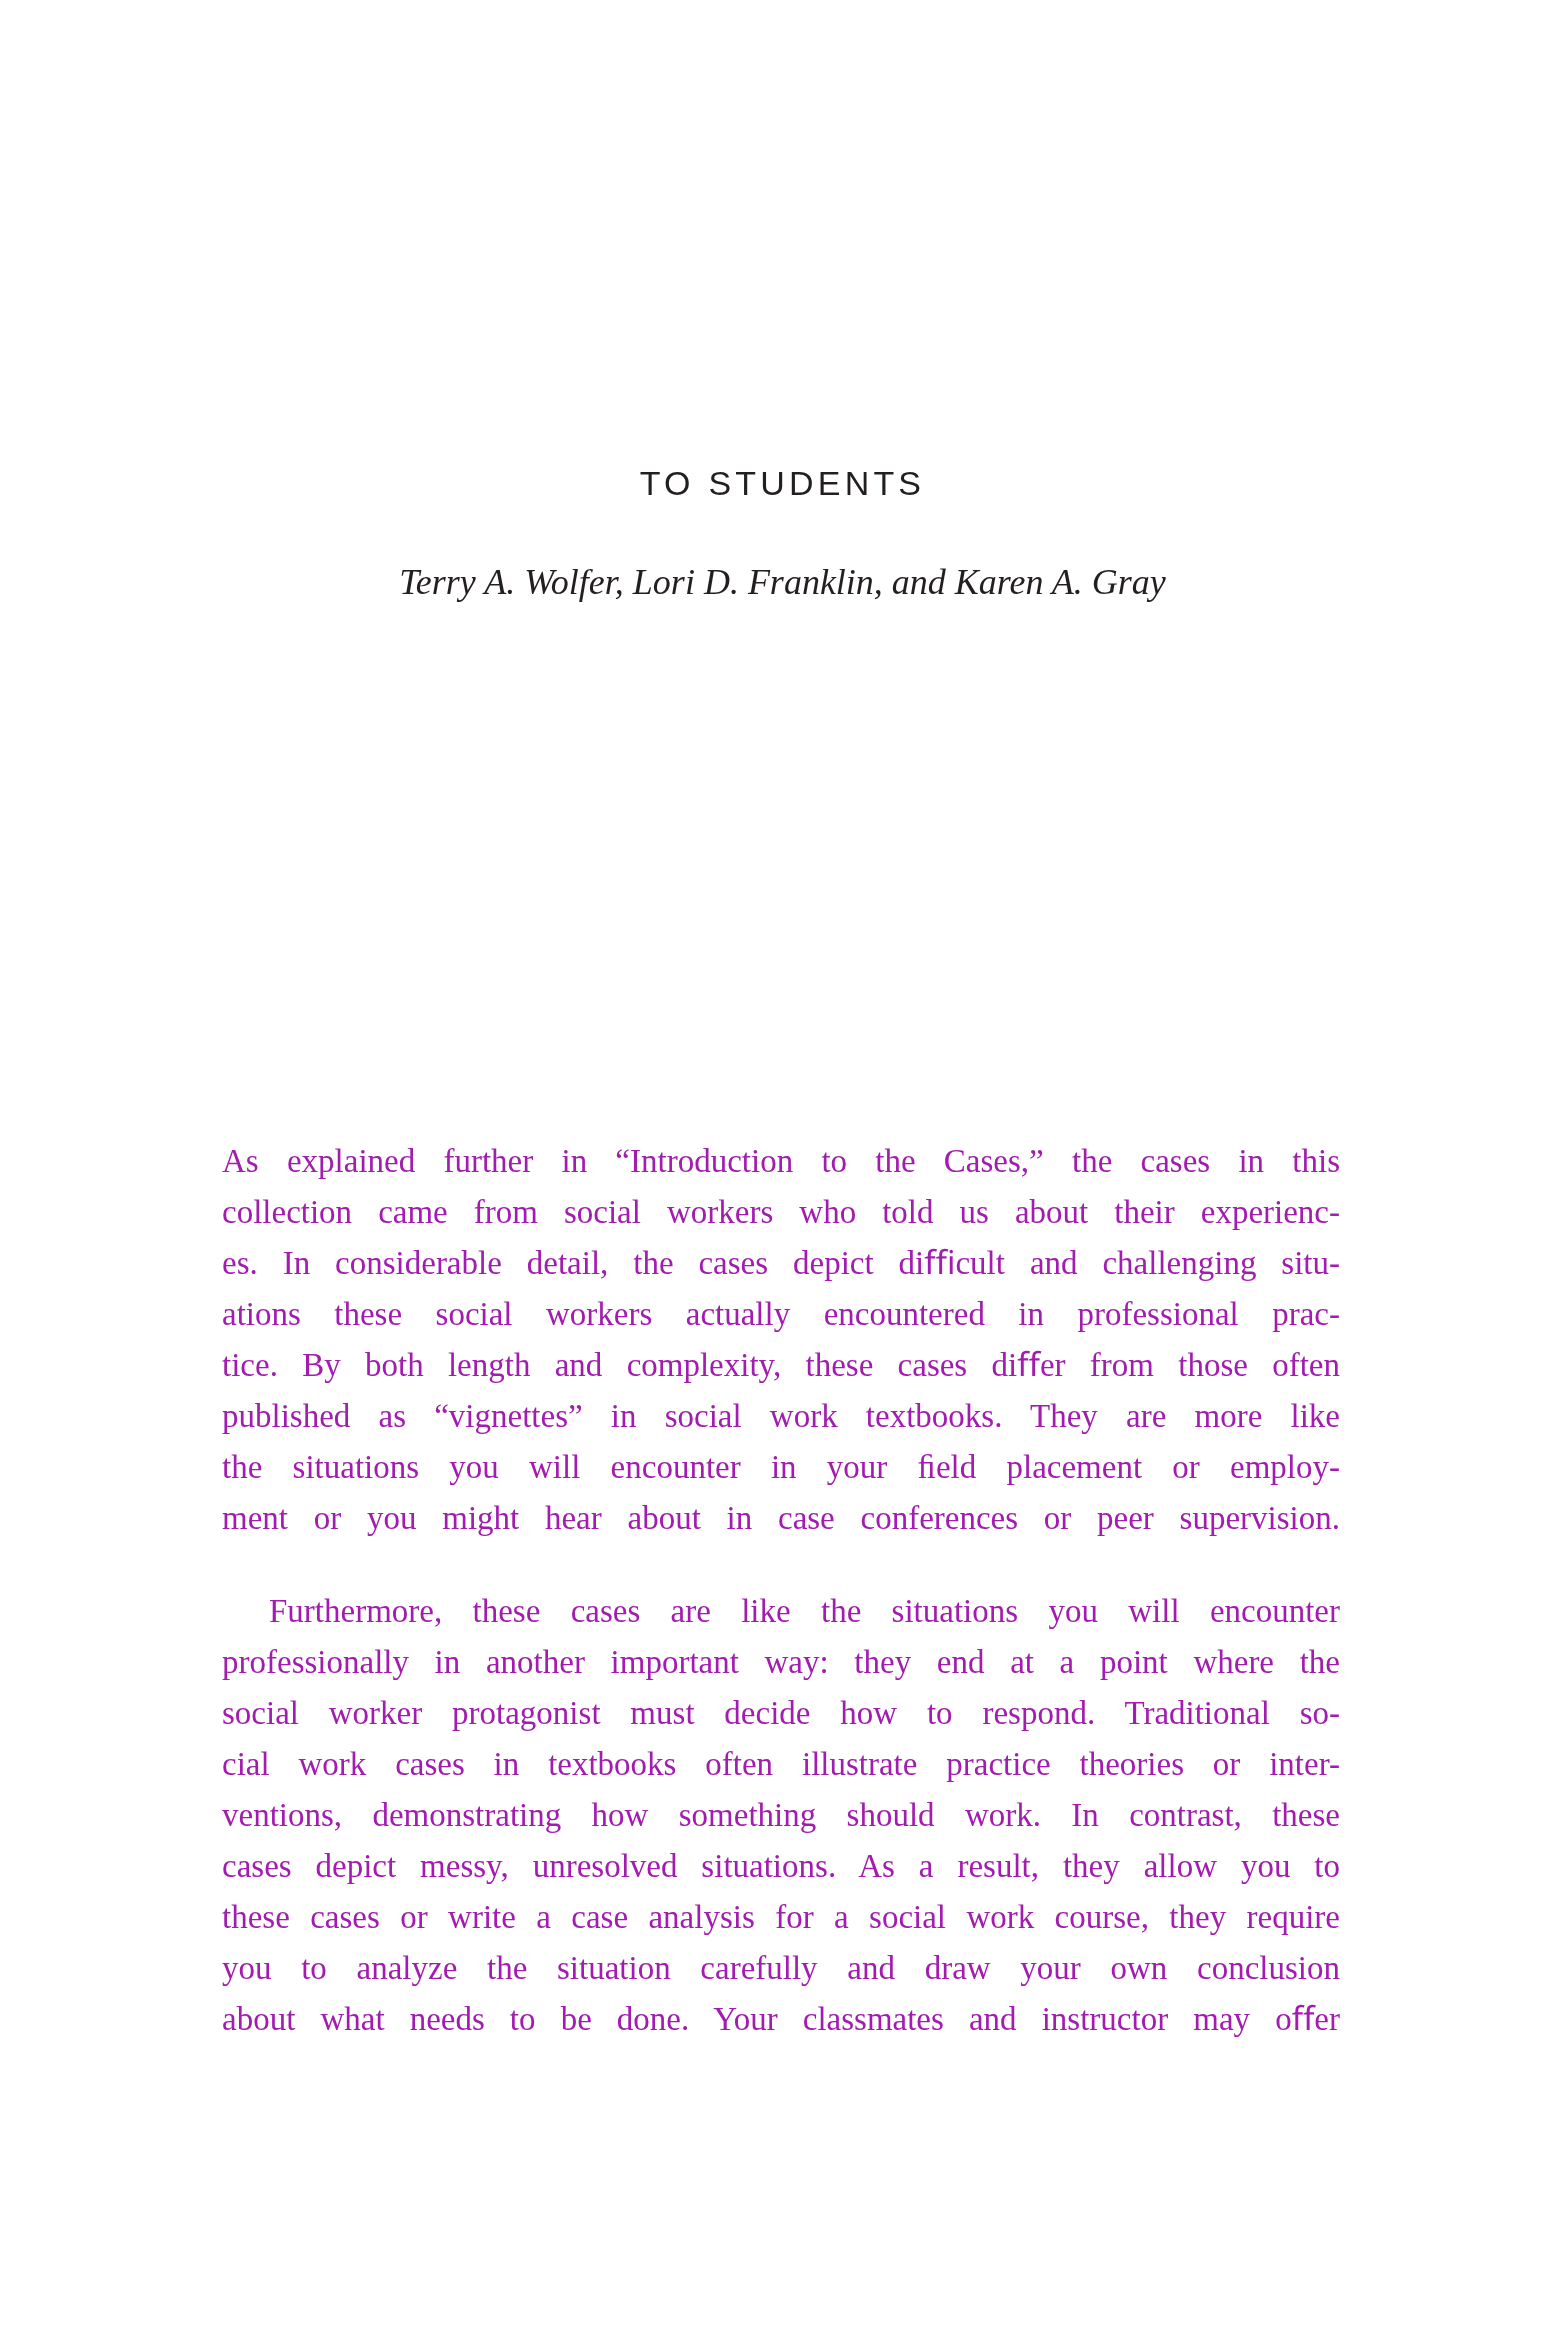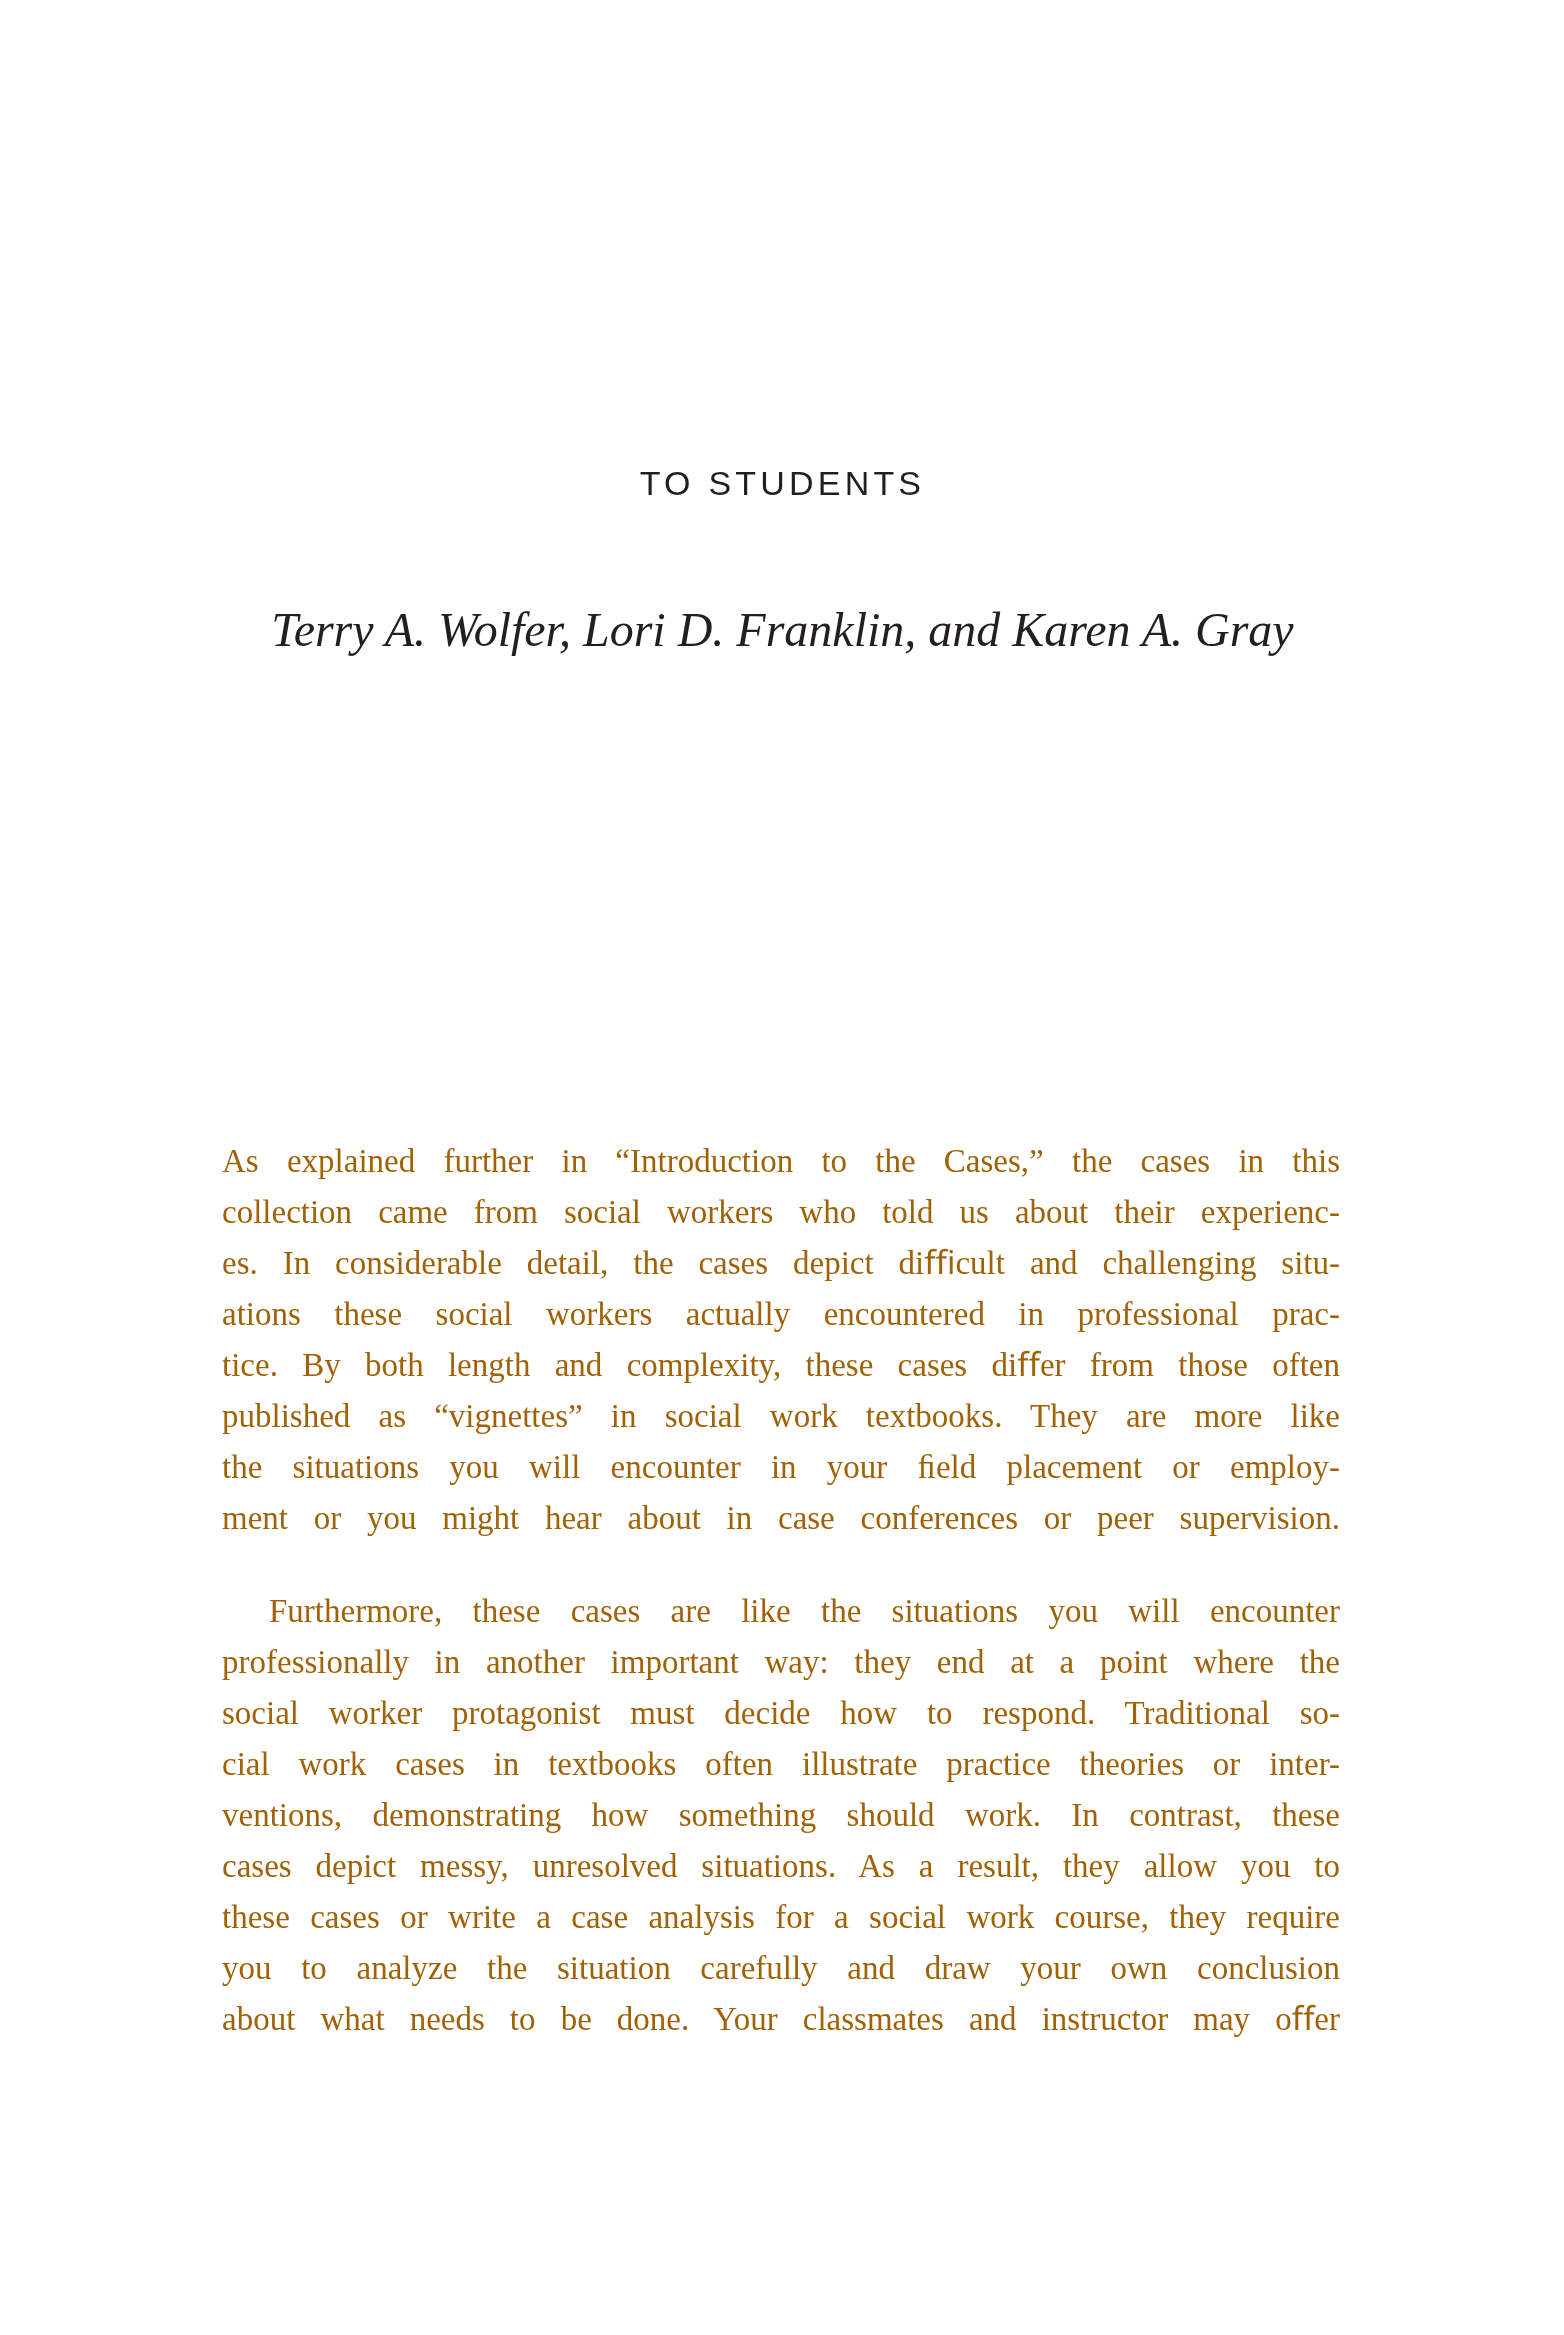--- a/index.html
+++ b/index.html
@@ -29,38 +29,38 @@
       width: 1565px;
       text-align: center;
       font-family: "Liberation Sans", sans-serif;
       font-size: 34px;
       letter-spacing: 4.2px;
       color: #231f20;
       line-height: 1;
     }
     .authors {
       position: absolute;
-      top: 606px;
+      top: 564px;
       left: 0;
       width: 1565px;
       text-align: center;
       font-family: "Liberation Serif", serif;
       font-style: italic;
-      font-size: 48px;
+      font-size: 36px;
       color: #231f20;
       line-height: 1;
     }
     .body-text {
       position: absolute;
       top: 1136px;
       left: 222px;
       width: 1118px;
       font-family: "Liberation Serif", serif;
       font-size: 33px;
-      color: #a16207;
+      color: #a21caf;
     }
     .line {
       display: block;
       height: 51px;
       line-height: 51px;
       text-align: justify;
       text-align-last: justify;
       white-space: nowrap;
       overflow: visible;
     }

